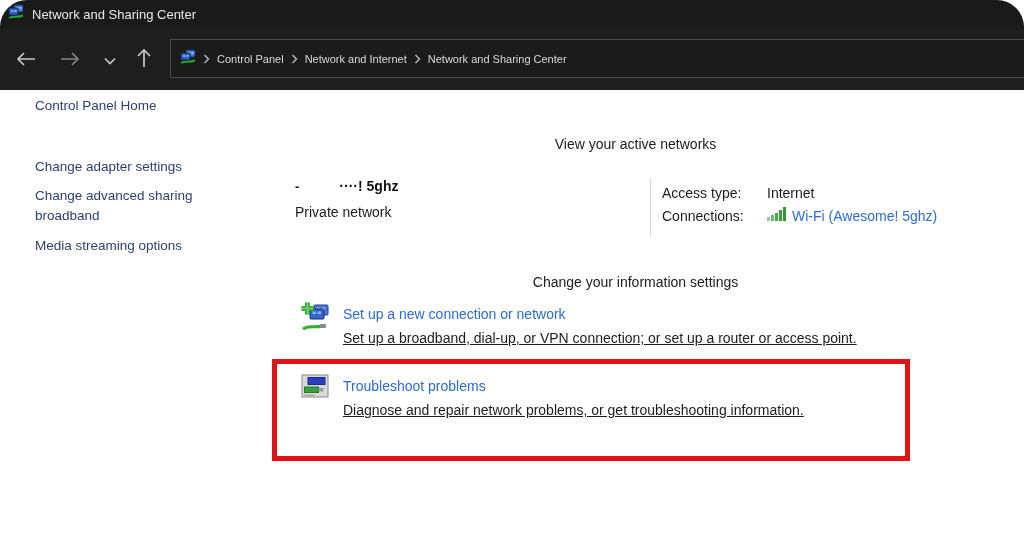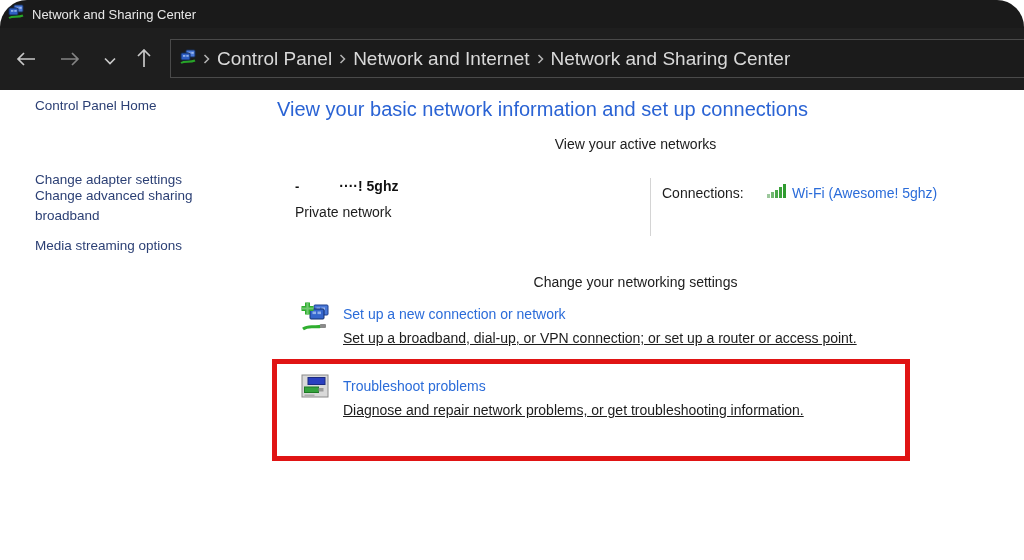--- a/index.html
+++ b/index.html
@@ -19,21 +19,21 @@
   .titlebar-title{color:#e8e8e8;font-size:13px;}
 
   
   .navbar{position:absolute;top:28px;left:0;width:1024px;height:62px;background:var(--navbar-bg);}
   .nav-btn{position:absolute;top:20px;width:26px;height:24px;display:flex;align-items:center;
            justify-content:center;background:transparent;border:none;cursor:pointer;}
   .nav-back{left:13px;} .nav-fwd{left:57px;} .nav-recent{left:97px;} .nav-up{left:131px;}
   .addressbar{position:absolute;left:170px;top:11px;width:856px;height:39px;
               border:1px solid var(--addressbar-border);background:#1b1b1b;
               display:flex;align-items:center;gap:7px;padding:0 9px;}
-  .crumb{color:var(--dark-text);font-size:19px;white-space:nowrap;cursor:pointer;}
+  .crumb{color:var(--dark-text);font-size:11px;white-space:nowrap;cursor:pointer;}
   .crumb-sep{display:flex;align-items:center;}
 
   
   .content{position:absolute;top:90px;left:0;width:1024px;height:470px;background:#fff;}
 
   .side-link{position:absolute;left:35px;font-size:13.5px;color:var(--sidebar-blue);cursor:pointer;
              line-height:20px;}
   .side-link.wrap{width:185px;}
 
   .page-heading{position:absolute;left:277px;top:8px;font-size:20px;font-weight:400;
@@ -142,58 +142,61 @@
             <path d="M1.5 1 L5.5 5 L1.5 9" fill="none" stroke="#b5b5b5" stroke-width="1.5"></path>
           </svg>
       </span>
       <span class="crumb">Network and Sharing Center</span>
     </div>
   </div>
 
   <div class="content">
 
     <div class="side-link" style="top:6px;">Control Panel Home</div>
-    <div class="side-link" style="top:67px;margin-top:13px;">Change adapter settings</div>
+    <div class="side-link" style="top:67px;">Change adapter settings</div>
     <div class="side-link wrap" style="top:96px;">Change advanced sharing broadband</div>
     <div class="side-link" style="top:146px;">Media streaming options</div>
 
-    <div class="page-heading">View your basic network information and set up connections</div>
 
     <div class="section-row" style="top:46px;">
       <span class="section-label">View your active networks</span>
       <span class="section-rule"></span>
     </div>
 
     <div class="net-name-row">
       <span class="net-name-prefix">-</span>
       <span class="net-name">····! 5ghz</span>
     </div>
     <div class="net-profile">Private network</div>
     <div class="net-divider"></div>
 
     <div class="net-details">
+      <div class="info-row">
+        <span class="info-label">Access type:</span>
+        <span class="info-value">Internet</span>
+      </div>
       <div class="info-row">
         <span class="info-label">Connections:</span>
         <span class="conn-value">
           <span>
             <svg width="20" height="14" viewBox="0 0 20 14">
               <rect x="0" y="10" width="3" height="4" fill="#9dc89d"></rect>
               <rect x="4" y="8" width="3" height="6" fill="#71b871"></rect>
               <rect x="8" y="6" width="3" height="8" fill="#4aa74a"></rect>
               <rect x="12" y="3" width="3" height="11" fill="#3aa23a"></rect>
               <rect x="16" y="0" width="3" height="14" fill="#2f9b2f"></rect>
             </svg>
           </span>
           <span>Wi-Fi (Awesome! 5ghz)</span>
         </span>
       </div>
     </div>
 
     <div class="section-row" style="top:184px;">
-      <span class="section-label">Change your networking settings</span>
+      <span class="section-label">Change your information settings</span>
       <span class="section-rule"></span>
     </div>
 
     <div class="task" style="top:216px;">
       <span class="task-icon">
         <svg width="30" height="32" viewBox="0 0 30 32">
           <rect x="13" y="3" width="14" height="10" rx="1" fill="#4a79d8" stroke="#1d3f8f" stroke-width="1"></rect>
           <rect x="15.5" y="5.5" width="3.5" height="2.6" fill="#9db8ee"></rect>
             <rect x="20.5" y="5.5" width="3.5" height="2.6" fill="#9db8ee"></rect>
           <rect x="9" y="7" width="14" height="10" rx="1" fill="#3566cc" stroke="#142f6e" stroke-width="1"></rect>

